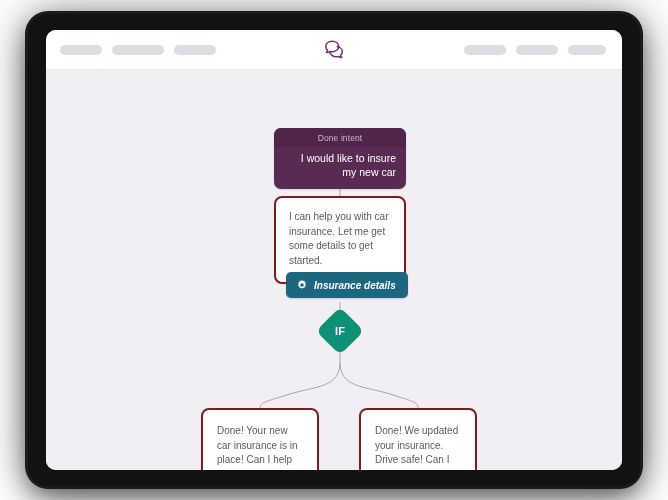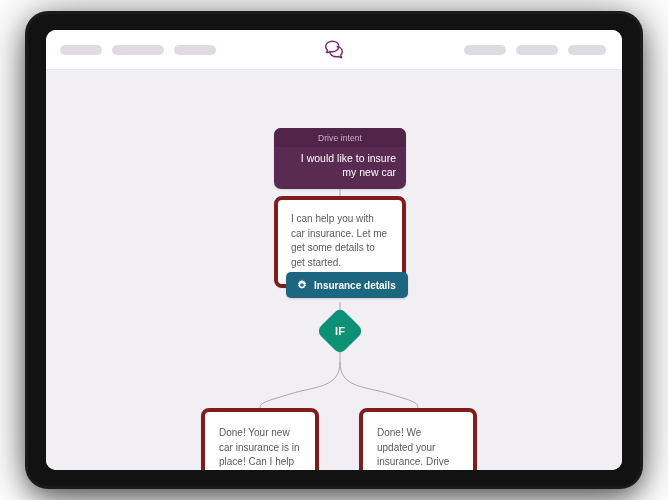--- a/index.html
+++ b/index.html
@@ -110,21 +110,21 @@
     color: #ffffff;
     font-size: 10.5px;
     line-height: 14px;
     text-align: right;
     padding: 4px 10px 10px;
   }
 
   
   .card {
     background: #ffffff;
-    border: 4px solid #7f1d1d;
+    border: 2px solid #7f1d1d;
     border-radius: 8px;
     color: #5a5a60;
     font-size: 10px;
     line-height: 14.5px;
     box-shadow: 0 1px 2px rgba(0,0,0,0.05);
   }
 
   #node-bot-reply {
     left: 228px;
     top: 126px;
@@ -153,20 +153,21 @@
     display: flex;
     align-items: center;
     gap: 6px;
     background: #1d6680;
     border-radius: 5px;
     padding: 7px 12px 7px 10px;
     color: #ffffff;
     font-size: 10px;
     font-weight: bold;
     box-shadow: 0 1px 2px rgba(0,0,0,0.15);
+    font-style: italic;
   }
   #node-insurance-details svg { display: block; }
 
   
   #node-if-condition {
     left: 277px;
     top: 244px;
     width: 34px;
     height: 34px;
     background: #0d9175;
@@ -215,21 +216,21 @@
         <line x1="294" y1="118" x2="294" y2="126"></line>
         <line x1="294" y1="190" x2="294" y2="202"></line>
         <line x1="294" y1="232" x2="294" y2="244"></line>
         <line x1="294" y1="278" x2="294" y2="292"></line>
         <path d="M294 292 C294 318, 270 316, 244 324 C222 331, 214 332, 214 338"></path>
         <path d="M294 292 C294 318, 318 316, 344 324 C366 331, 372 332, 372 338"></path>
       </g>
     </svg>
 
     <div class="node" id="node-user-intent">
-      <div class="node-header">Drive intent</div>
+      <div class="node-header">Done intent</div>
       <div class="node-body">I would like to
 insure my new car</div>
     </div>
 
     <div class="node card" id="node-bot-reply">
       <span>I can help you with car insurance. Let me get some details to get started.</span>
     </div>
 
     <div class="node" id="node-insurance-details">
       <span>

